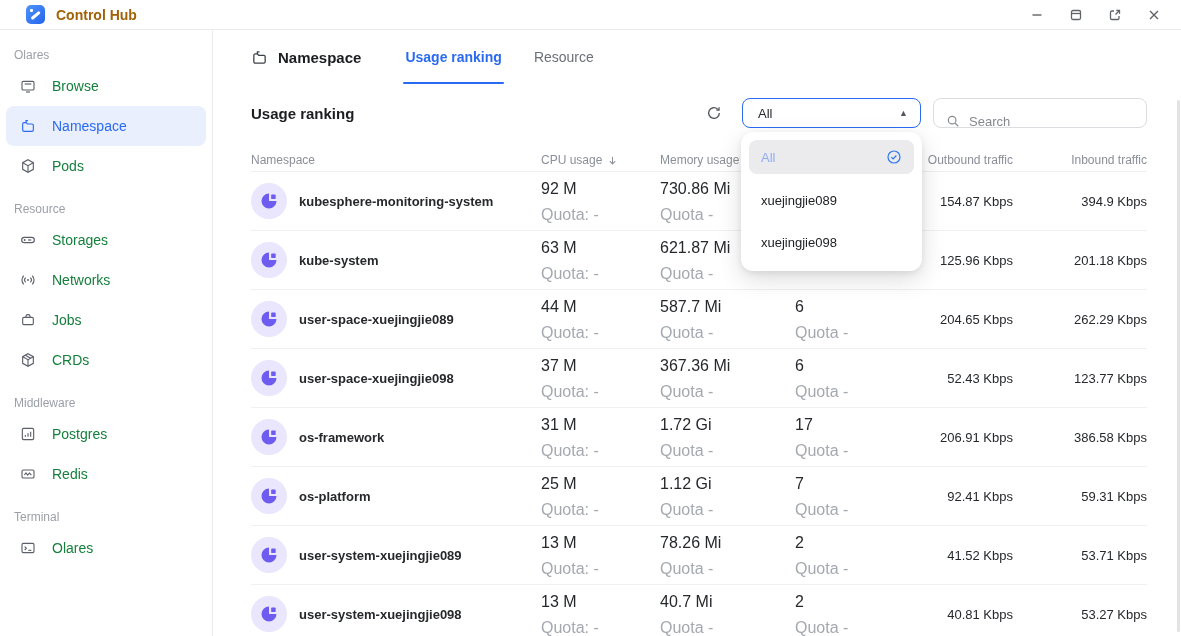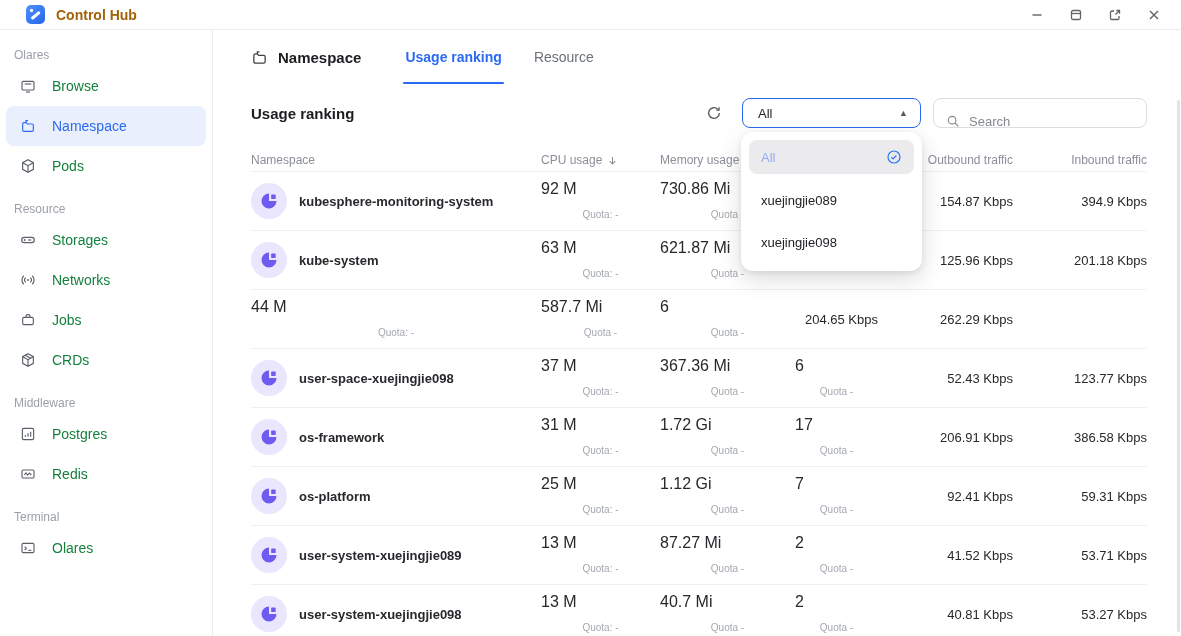--- a/index.html
+++ b/index.html
@@ -71,21 +71,21 @@
   .t-head { margin-top:21px; height:22px; align-items:center; }
   .t-head > div { font-size:12px; color:#8a8f98; display:flex; align-items:center; gap:5px;}
   .t-head .right, .t-row .right { justify-content:flex-end; text-align:right; }
   .sort-icon { color:#8a8f98; }
   .t-row { height:59px; border-top:1px solid #eef0f2; align-items:center; cursor:pointer;}
   .cell-ns { display:flex; align-items:center; gap:12px; }
   .avatar { width:36px; height:36px; border-radius:50%; background:#e9e6fd; display:flex;
     align-items:center; justify-content:center; flex:0 0 auto;}
   .ns-name { font-size:13px; font-weight:600; color:#26282c; }
   .stat .v { font-size:16px; color:#26282c; line-height:17px; }
-  .stat .q { font-size:10px; color:#a4a9b0; line-height:15px; margin-top:10px;text-align:center; }
+  .stat .q { font-size:16px; color:#a4a9b0; line-height:15px; margin-top:10px; }
   .traffic { font-size:13px; color:#26282c; display:flex; }
 
   
   .popup { position:absolute; left:528px; top:102px; width:181px; background:#fff;
     border-radius:12px; box-shadow:0 2px 6px rgba(0,0,0,.08), 0 8px 24px rgba(0,0,0,.14);
     padding:8px; z-index:10;}
   .opt { display:flex; align-items:center; font-size:13px; color:#202226; border-radius:8px;
     padding:0 12px; height:42px; cursor:pointer;}
   .opt.selected { background:#ebebee; color:#93abf2; height:34px; margin-bottom:5px;}
   .opt .check { margin-left:auto; color:#2f77f1; display:flex; }
@@ -329,20 +329,29 @@
           </div>
           <div class="stat">
             <div class="v"></div>
             <div class="q"></div>
           </div>
           <div class="traffic right">125.96 Kbps</div>
           <div class="traffic right">201.18 Kbps</div>
         </div>
 
         <div class="grid t-row">
+          <div class="cell-ns">
+            <span class="avatar">
+              <svg width="20" height="20" viewBox="0 0 24 24" fill="#6e5bf0">
+                  <path d="M12 12 L12 3 A9 9 0 1 0 21 12 Z"></path>
+                  <rect x="14.6" y="4.2" width="5.4" height="5.4" rx="1"></rect>
+                </svg>
+            </span>
+            <span class="ns-name">user-space-xuejingjie089</span>
+          </div>
           <div class="stat">
             <div class="v">44 M</div>
             <div class="q">Quota: -</div>
           </div>
           <div class="stat">
             <div class="v">587.7 Mi</div>
             <div class="q">Quota -</div>
           </div>
           <div class="stat">
             <div class="v">6</div>
@@ -438,21 +447,21 @@
                   <rect x="14.6" y="4.2" width="5.4" height="5.4" rx="1"></rect>
                 </svg>
             </span>
             <span class="ns-name">user-system-xuejingjie089</span>
           </div>
           <div class="stat">
             <div class="v">13 M</div>
             <div class="q">Quota: -</div>
           </div>
           <div class="stat">
-            <div class="v">87.27 Mi</div>
+            <div class="v">78.26 Mi</div>
             <div class="q">Quota -</div>
           </div>
           <div class="stat">
             <div class="v">2</div>
             <div class="q">Quota -</div>
           </div>
           <div class="traffic right">41.52 Kbps</div>
           <div class="traffic right">53.71 Kbps</div>
         </div>
 

